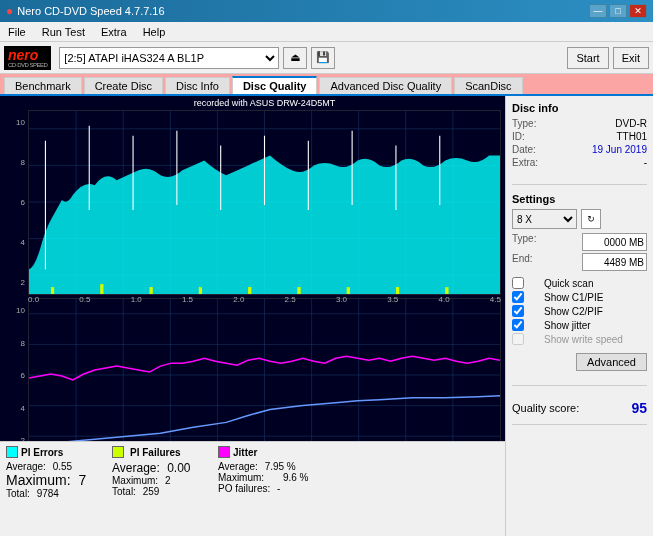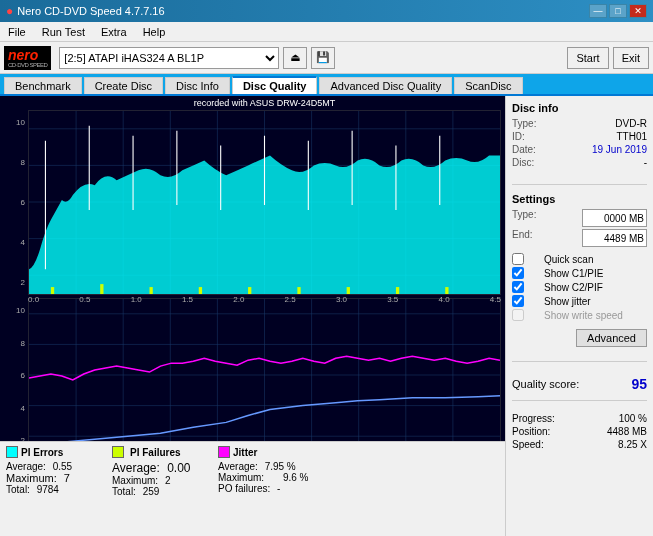--- a/index.html
+++ b/index.html
@@ -55,21 +55,21 @@
       border: 1px solid #999; background: #f0f0f0; cursor: pointer;
     }
     .toolbar-icon-btn {
       width: 24px; height: 22px;
       border: 1px solid #999; background: #f0f0f0;
       display: flex; align-items: center; justify-content: center; cursor: pointer;
     }
 
     
     .tabs {
-      background: #0ea5e9;
+      background: #fca5a5;
       height: 22px;
       display: flex;
       align-items: flex-end;
       padding: 0 4px;
       border-bottom: 2px solid #0078d4;
     }
     .tab {
       padding: 2px 10px;
       font-size: 11px;
       border: 1px solid #ccc;
@@ -320,21 +320,21 @@
 
       <div style="min-width:90px;">
         <div style="display:flex; align-items:center; gap:3px; margin-bottom:3px;">
           <div style="width:12px; height:12px; background:cyan; border:1px solid #666;"></div>
           <span style="font-size:10px; font-weight:bold;">PI Errors</span>
         </div>
         <div style="font-size:10px;">
           <span>Average:</span>
           <span style="margin-left:4px;">0.55</span>
         </div>
-        <div style="font-size:11px;">
+        <div style="font-size:14px;">
           <span>Maximum:</span>
           <span style="margin-left:4px;">7</span>
         </div>
         <div style="font-size:10px;">
           <span>Total:</span>
           <span style="margin-left:4px;">9784</span>
         </div>
       </div>
 
       <div style="min-width:90px;">
@@ -401,30 +401,39 @@
       </div>
       <div class="info-row">
         <span class="info-label">ID:</span>
         <span class="info-value">TTH01</span>
       </div>
       <div class="info-row">
         <span class="info-label">Date:</span>
         <span class="info-value date-blue">19 Jun 2019</span>
       </div>
       <div class="info-row">
-        <span class="info-label">Disc:</span>
+        <span class="info-label">Extra:</span>
         <span class="info-value">-</span>
       </div>
     </div>
 
     <div class="section-divider"></div>
 
     <div class="panel-section">
       <div class="panel-title">Settings</div>
 
+      <div class="settings-row">
+        <select class="speed-select">
+          <option>8 X</option>
+          <option>4 X</option>
+          <option>2 X</option>
+          <option>MAX</option>
+        </select>
+        <div class="refresh-btn">↻</div>
+      </div>
 
       <div class="info-row">
         <span class="info-label">Type:</span>
         <input type="text" class="mb-input" value="0000 MB" style="">
       </div>
       <div class="info-row">
         <span class="info-label">End:</span>
         <input type="text" class="mb-input" value="4489 MB" style="">
       </div>
 
@@ -458,29 +467,15 @@
 
     <div class="section-divider"></div>
 
     <div class="quality-row">
       <span>Quality score:</span>
       <span class="quality-score">95</span>
     </div>
 
     <div class="section-divider"></div>
 
-    <div class="progress-section">
-      <div class="progress-row">
-        <span>Progress:</span>
-        <span>100 %</span>
-      </div>
-      <div class="progress-row">
-        <span>Position:</span>
-        <span>4488 MB</span>
-      </div>
-      <div class="progress-row">
-        <span>Speed:</span>
-        <span>8.25 X</span>
-      </div>
-    </div>
 
   </div>
 </div>
 
 </body></html>

